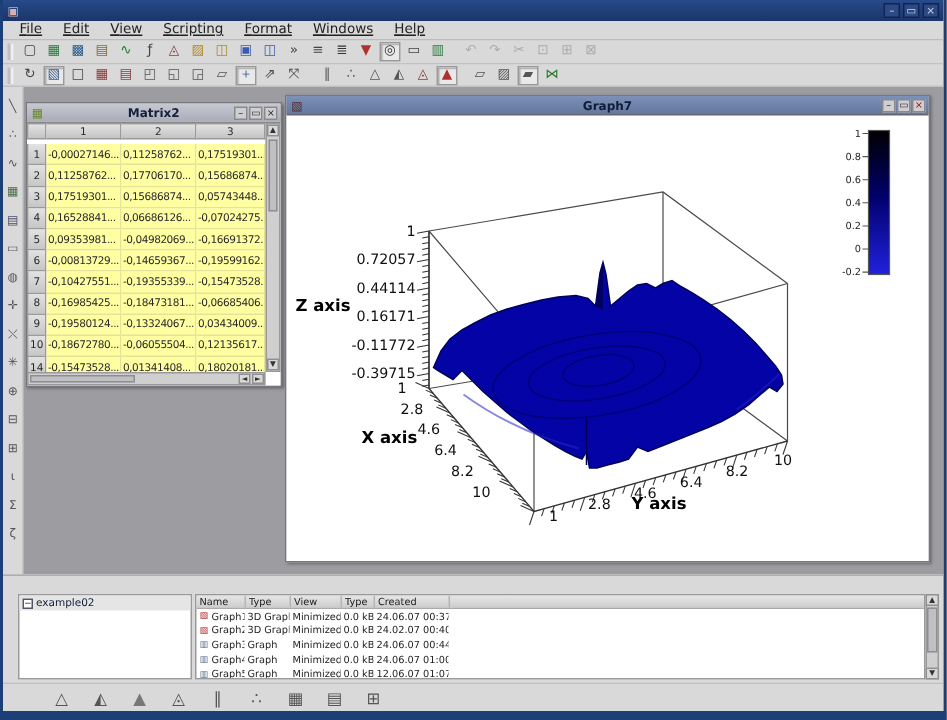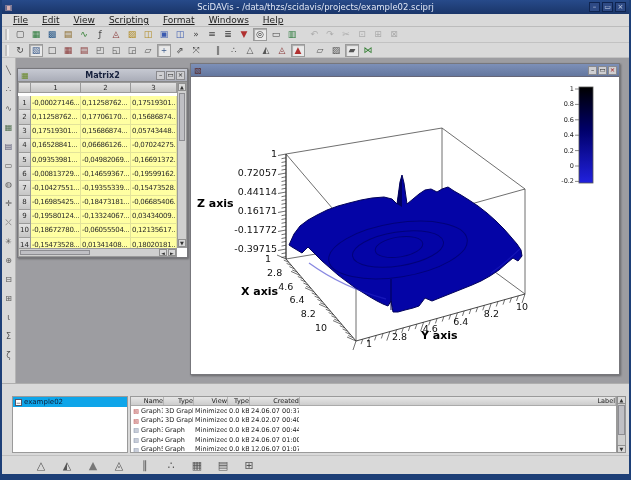--- a/index.html
+++ b/index.html
@@ -65,46 +65,45 @@
   
   .explorer{position:relative;height:72px;background:#d9d9d9;border-top:1px solid #aeaeae;}
   .exp-title{height:11px;position:relative;font-size:7px;color:#222;
      background:repeating-linear-gradient(90deg,#d9d9d9 0 2px,#cfcfcf 2px 4px);}
   .exp-title .etext{position:absolute;left:0;right:0;top:1px;text-align:center;background:#d9d9d9;
      width:70px;margin:0 auto;}
   .exp-btns{position:absolute;right:2px;top:1px;display:flex;gap:1px;}
   .exp-btn{width:8px;height:8px;background:#d2d2d2;border:1px solid #8a8a8e;font-size:5.5px;line-height:6px;text-align:center;}
   .exp-body{position:absolute;left:0;right:0;top:11px;bottom:0;}
   .tree-pane{position:absolute;left:10px;top:1px;width:116px;bottom:2px;background:#fff;border:1px solid #9a9a9a;}
-  .tree-row{height:10px;display:flex;align-items:center;background:#0ea5e9;color:#10203a;font-size:7px;}
+  .tree-row{height:10px;display:flex;align-items:center;background:#e5e5e5;color:#10203a;font-size:7px;}
   .tree-exp{width:7px;height:7px;border:1px solid #556;background:#fff;font-size:6px;line-height:5px;
             text-align:center;margin:0 2px;color:#223;}
   .tbl-pane{position:absolute;left:128px;right:12px;top:1px;bottom:2px;background:#fff;border:1px solid #9a9a9a;
             font-size:6.5px;color:#222;overflow:hidden;}
   .tbl-hdr{display:flex;height:9px;background:linear-gradient(#e6e6e6,#cdcdcd);border-bottom:1px solid #aaa;}
-  .tbl-hdr span{border-right:1px solid #b5b5b5;padding-left:2px;overflow:hidden;text-align:right;}
+  .tbl-hdr span{border-right:1px solid #b5b5b5;padding-left:2px;overflow:hidden;}
   .tbl-row{display:flex;height:9.6px;align-items:center;}
   .tbl-row span{padding-left:2px;overflow:hidden;white-space:nowrap;}
   .c0{width:33px;} .c1{width:30px;} .c2{width:34px;} .c3{width:22px;} .c4{width:50px;} .c5{flex:1;}
   .rowico{width:8px;font-size:6px;text-align:center;padding-left:1px;}
   .c0n{width:24px;}
   .exp-vsb{position:absolute;right:3px;top:1px;width:9px;bottom:2px;background:#cfcfcf;border:1px solid #9a9a9a;}
   
   .btoolbar{height:19px;background:#d9d9d9;display:flex;align-items:center;padding-left:26px;border-top:1px solid #c0c0c0;}
   .btoolbar .tbi{width:16px;height:15px;margin:0 5px;font-size:11px;color:#555;}
   text{font-family:"DejaVu Sans",sans-serif;}
 </style>
 </head>
 <body>
 
 <div class="app">
 
   <div class="titlebar">
     <span class="appicon">▣</span>
-    <span class="ttext">SciDAVis - /data/thzs/scidavis/projects/example02.sciprj</span>
     <span class="winbtns">
       <span class="winbtn">–</span>
       <span class="winbtn">▭</span>
       <span class="winbtn">×</span>
     </span>
   </div>
 
   <div class="menubar" id="menubar">
       <span class="menu-item"><u>F</u>ile</span>
       <span class="menu-item"><u>E</u>dit</span>
@@ -387,20 +386,21 @@
           <div class="sthumb" style="left:1px;top:1px;height:5px;width:70px;"></div>
           <div class="sbtn" style="right:9px;top:0;height:7px;">◄</div>
           <div class="sbtn" style="right:0;top:0;height:7px;">►</div>
         </div>
       </div>
     </div>
 
     <div class="win gwin">
       <div class="wtitle">
         <span class="wicon" style="color:#5a2a2a">▧</span>
+        <span class="wtext">Graph7</span>
         <span class="wbtns">
           <span class="wbtn">–</span>
           <span class="wbtn">▭</span>
           <span class="wbtn" style="color:#900">×</span>
         </span>
       </div>
       <div class="g-body">
         <svg id="plot3d" width="428" height="298" viewBox="0 0 428 298">
           <defs>
             <linearGradient id="cbar" x1="0" y1="0" x2="0" y2="1">
@@ -576,21 +576,20 @@
           <span>example02</span>
         </div>
       </div>
       <div class="tbl-pane">
         <div class="tbl-hdr" id="exp-hdr">
             <span class="c0">Name</span>
             <span class="c1">Type</span>
             <span class="c2">View</span>
             <span class="c3">Type</span>
             <span class="c4">Created</span>
-            <span class="c5">Label</span>
           </div>
         <div id="exp-rows">
             <div class="tbl-row">
               <span class="rowico" style="color: rgb(176, 48, 48);">▧</span>
               <span class="c0n">Graph1</span>
               <span class="c1">3D Graph</span>
               <span class="c2">Minimized</span>
               <span class="c3">0.0 kB</span>
               <span class="c4">24.06.07 00:37</span>
               <span class="c5"></span>

